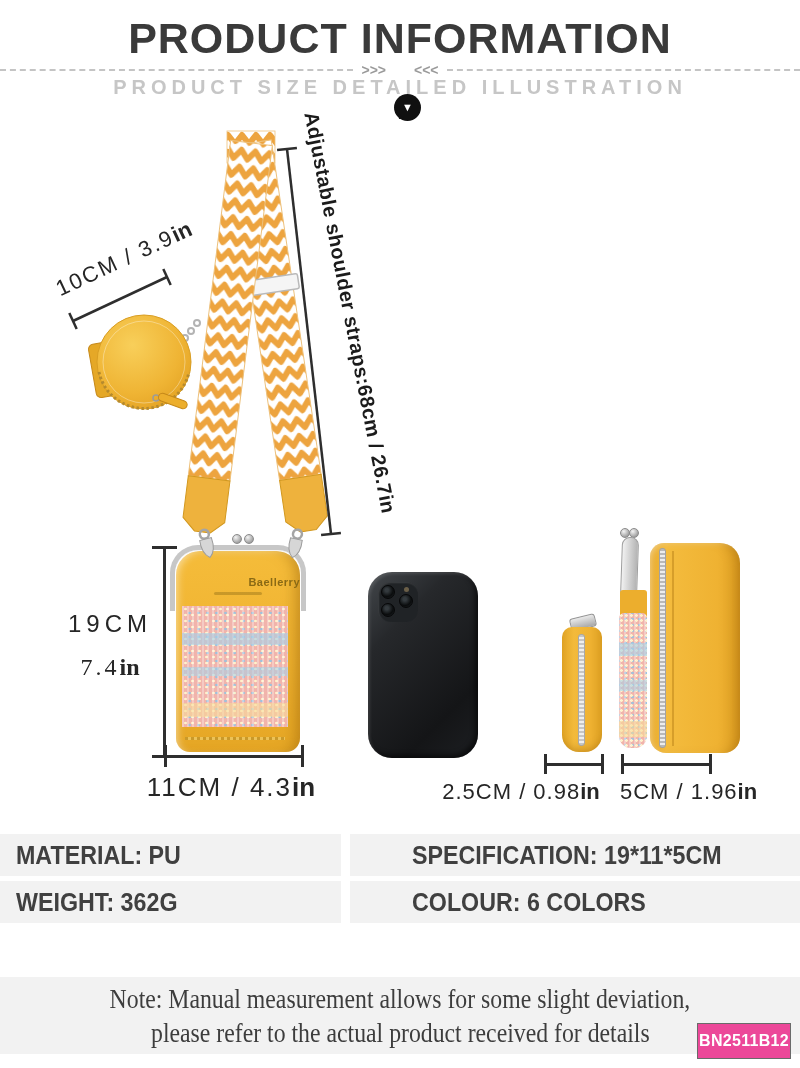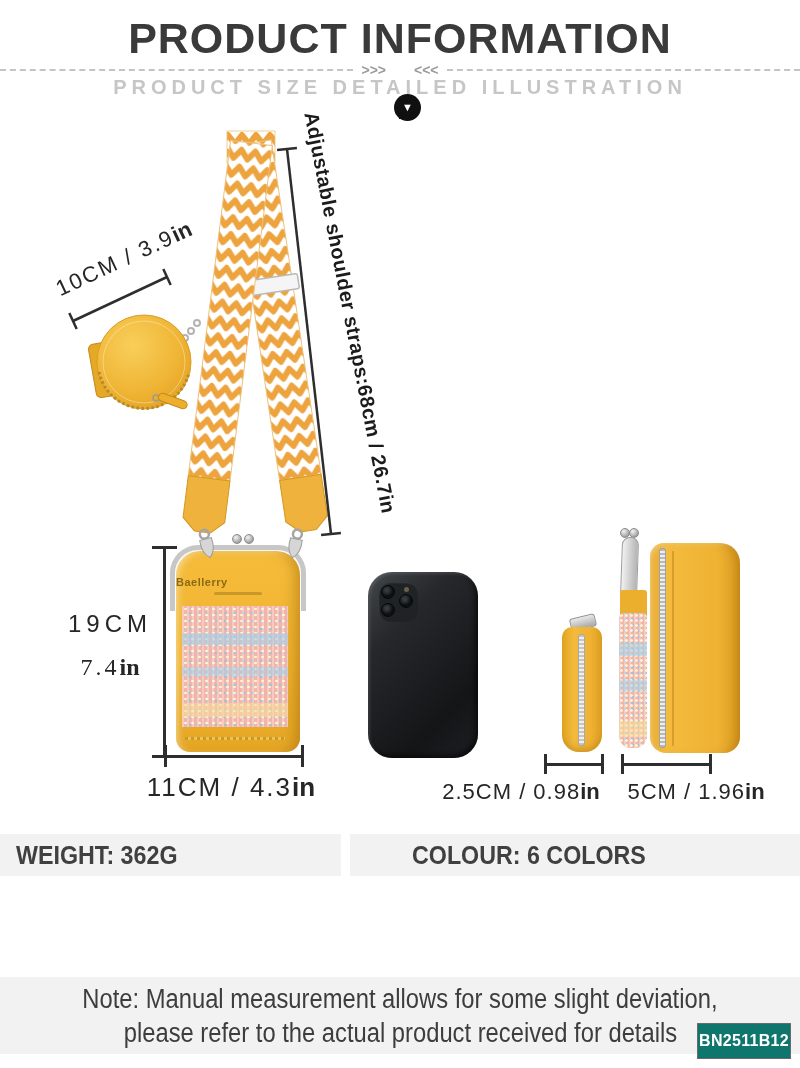--- a/index.html
+++ b/index.html
@@ -34,37 +34,37 @@
   .meas { color:#262626; white-space:nowrap; }
   .meas b { font-weight:800; letter-spacing:0; }
   .coin-label { left:36px; top:246px; width:176px; text-align:center; transform:rotate(-25deg);
     font-size:22px; letter-spacing:2px; font-weight:500; }
   .strap-label { left:322px; top:110px; transform-origin:0 0; transform:rotate(79deg);
     font-size:20px; font-weight:700; letter-spacing:.5px; color:#1b1b1b; }
   .h19 { left:58px; top:610px; width:104px; text-align:center; font-size:24px; letter-spacing:5px; }
   .h74 { left:58px; top:654px; width:104px; text-align:center; font-size:24px; letter-spacing:3px;font-family:Liberation Serif, serif; }
   .w11 { left:124px; top:772px; width:214px; text-align:center; font-size:26px; letter-spacing:2px; }
   .labelA { left:428px; top:779px; width:186px; text-align:center; font-size:22px; letter-spacing:1px; }
-  .labelB { left:620px; top:779px; width:152px; text-align:center; font-size:22px; letter-spacing:1px; }
+  .labelB { left:620px; top:779px; width:152px; font-size:22px; letter-spacing:1px; }
 
   
   .mline { background:#2e2e2e; }
 
   
   .bag-frame { left:170px; top:545px; width:136px; height:66px;
     border:5px solid #c7c7c7; border-bottom:none; border-radius:28px 28px 0 0;
     box-shadow:inset 0 1px 0 #f5f5f5; }
   .knob { width:10px; height:10px; border-radius:50%;
     background:radial-gradient(circle at 35% 30%, #f4f4f4, #9d9d9d 75%);
     border:1px solid #8b8b8b; }
   .bag-body { left:176px; top:551px; width:124px; height:201px;
     background:linear-gradient(180deg,#f5bc3a 0%, #efb230 55%, #e5a624 100%);
     border-radius:24px 24px 14px 14px;
     box-shadow:inset -12px 0 14px -8px rgba(150,95,5,.5), inset 4px 2px 8px -3px rgba(255,255,255,.55); }
-  .bag-logo { left:176px; top:576px; width:124px; text-align:left;
+  .bag-logo { left:176px; top:576px; width:124px; text-align:right;
     font-size:11px; font-weight:bold; color:#8a6a15; letter-spacing:.5px; }
   .bag-logo-sub { left:214px; top:592px; width:48px; height:3px;
     background:rgba(138,106,21,.4); border-radius:2px; }
   .fabric {
     background-color:#f1b4ab;
     background-image:
       linear-gradient(180deg, rgba(164,208,233,0) 0 22%, rgba(164,208,233,.6) 22% 32%,
         rgba(164,208,233,0) 32% 50%, rgba(164,208,233,.55) 50% 58%,
         rgba(164,208,233,0) 58% 80%, rgba(247,220,150,.55) 80% 92%, rgba(164,208,233,0) 92%),
       repeating-linear-gradient(90deg, rgba(255,255,255,.3) 0 2px, rgba(0,0,0,0) 2px 5px),
@@ -112,25 +112,25 @@
 
   
   .spec-table { left:0; top:829px; width:800px; }
   .trow { display:flex; margin-bottom:5px; }
   .tcell { background:#f2f2f2; height:42px; display:flex; align-items:center;
     font-weight:bold; font-size:25px; color:#404040; }
   .tcell.l { width:341px; margin-right:9px; padding-left:16px; }
   .tcell.r { flex:1; padding-left:62px; }
   .cond { display:inline-block; transform:scaleX(.93); transform-origin:0 50%; white-space:nowrap; }
   .note { left:0; top:977px; width:800px; height:77px; background:#f2f2f2;
-    text-align:center; font-size:27px; color:#3d3d3d; padding-top:5px; }
+    text-align:center; font-size:27px; color:#3d3d3d; padding-top:5px;font-family:Liberation Serif, serif; }
   .note .row1, .note .row2 { line-height:34px; }
   .cond2 { display:inline-block; transform:scaleX(.88); transform-origin:center; white-space:nowrap; }
   .note .row2 { }
-  .badge { left:697px; top:1023px; width:94px; height:36px; background:#0f766e;
+  .badge { left:697px; top:1023px; width:94px; height:36px; background:#ec4899;
     border:1px solid #6a6a6a; color:#ffffff; font-size:16px; font-weight:bold;
     display:flex; align-items:center; justify-content:center; letter-spacing:.3px; }
 </style>
 </head>
 <body>
 
 <div class="page">
 
   <div class="title">PRODUCT INFORMATION</div>
   <div class="sep">
@@ -276,20 +276,28 @@
   <div class="abs mline" style="left:709px; top:754px; width:3px; height:20px;"></div>
   <div class="abs meas labelB">
     <span>5CM / 1.96</span><b>in</b>
   </div>
 
   <div class="abs spec-table">
     <div class="trow">
     </div>
     <div class="trow">
       <div class="tcell l">
+          <span class="cond">MATERIAL: PU</span>
+        </div>
+      <div class="tcell r">
+          <span class="cond">SPECIFICATION: 19*11*5CM</span>
+        </div>
+    </div>
+    <div class="trow">
+      <div class="tcell l">
           <span class="cond">WEIGHT: 362G</span>
         </div>
       <div class="tcell r">
           <span class="cond">COLOUR: 6 COLORS</span>
         </div>
     </div>
   </div>
 
   <div class="abs note">
     <div class="row1"><span class="cond2">Note: Manual measurement allows for some slight deviation,</span></div>

